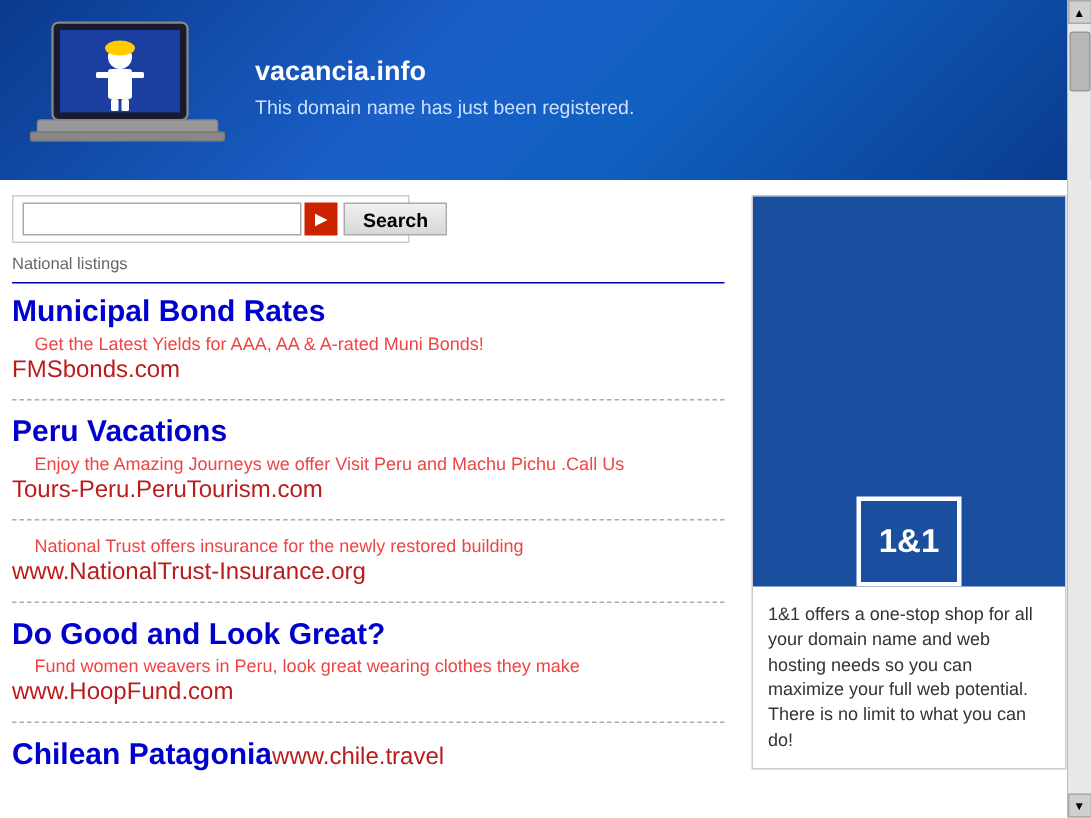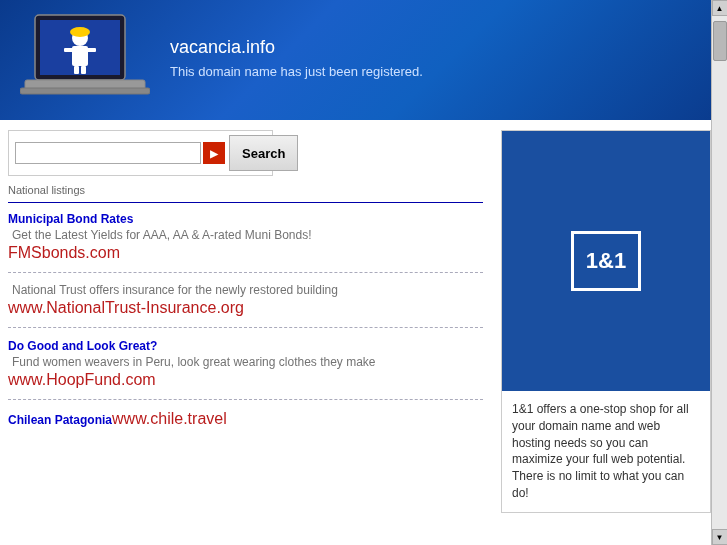--- a/index.html
+++ b/index.html
@@ -31,21 +31,21 @@
     .laptop-svg {
       width: 130px;
       height: 100px;
     }
     .header-text {
       margin-left: 20px;
       color: #fff;
     }
     .header-title {
       font-size: 18px;
-      font-weight: normal;
+      font-weight: bold;
       color: #fff;
       margin-bottom: 6px;
     }
     .header-subtitle {
       font-size: 13px;
       color: #cce0ff;
       margin-bottom: 4px;
     }
     .header-link {
       font-size: 13px;
@@ -103,21 +103,21 @@
       font-weight: bold;
     }
     .search-button {
       background: linear-gradient(to bottom, #f0f0f0, #d8d8d8);
       border: 1px solid #aaa;
       padding: 2px 12px;
       font-size: 13px;
       font-weight: bold;
       cursor: pointer;
       margin-left: 4px;
-      height: 36px;
+      height: 22px;
     }
 
     
     .sponsored-label {
       font-size: 11px;
       color: #666;
       margin-bottom: 6px;
     }
     .divider-top {
       border: none;
@@ -128,30 +128,30 @@
     
     .listing-item {
       margin-bottom: 10px;
       padding-bottom: 10px;
       border-bottom: 1px dashed #aab;
     }
     .listing-item:last-child {
       border-bottom: none;
     }
     .listing-title {
-      font-size: 12px;
+      font-size: 20px;
       color: #0000cc;
       font-weight: bold;
       cursor: pointer;
       text-decoration: none;
     }
     .listing-desc {
       font-size: 12px;
-      color: #737373;
-      margin: 2px 4px;
+      color: #ef4444;
+      margin: 2px 15px;
     }
     .listing-url {
       font-size: 16px;
       color: #b91c1c;
       text-decoration: none;
       cursor: pointer;
     }
 
     
     .right-col {
@@ -163,21 +163,21 @@
     .ad-box {
       background: #fff;
       border: 1px solid #ccc;
       width: 210px;
     }
     .ad-top-blue {
       background: #1a4fa0;
       width: 100%;
       height: 260px;
       display: flex;
-      align-items: center;
+      align-items: flex-end;
       justify-content: center;
     }
     .ad-logo-1and1 {
       background: #1a4fa0;
       border: 3px solid #fff;
       width: 70px;
       height: 60px;
       display: flex;
       align-items: center;
       justify-content: center;
@@ -307,20 +307,21 @@
       </div>
       <button class="search-button">Search</button>
     </div>
 
     <div class="sponsored-label">National listings</div>
     <hr class="divider-top">
 
     <div>
 
     <div class="listing-item"><a class="listing-title">Municipal Bond Rates</a><div class="listing-desc">Get the Latest Yields for AAA, AA &amp; A-rated Muni Bonds!</div><a class="listing-url">FMSbonds.com</a></div>
+        <div class="listing-item"><a class="listing-title">Peru Vacations</a><div class="listing-desc">Enjoy the Amazing Journeys we offer Visit Peru and Machu Pichu .Call Us</div><a class="listing-url">Tours-Peru.PeruTourism.com</a></div>
         <div class="listing-item"><div class="listing-desc">National Trust offers insurance for the newly restored building</div><a class="listing-url">www.NationalTrust-Insurance.org</a></div>
         <div class="listing-item"><a class="listing-title">Do Good and Look Great?</a><div class="listing-desc">Fund women weavers in Peru, look great wearing clothes they make</div><a class="listing-url">www.HoopFund.com</a></div>
         <div class="listing-item"><a class="listing-title">Chilean Patagonia</a><a class="listing-url">www.chile.travel</a></div>
       </div>
   </div>
 
   <div class="right-col">
     <div class="ad-box">
       <div class="ad-top-blue">
         <div class="ad-logo-1and1">1&amp;1</div>

